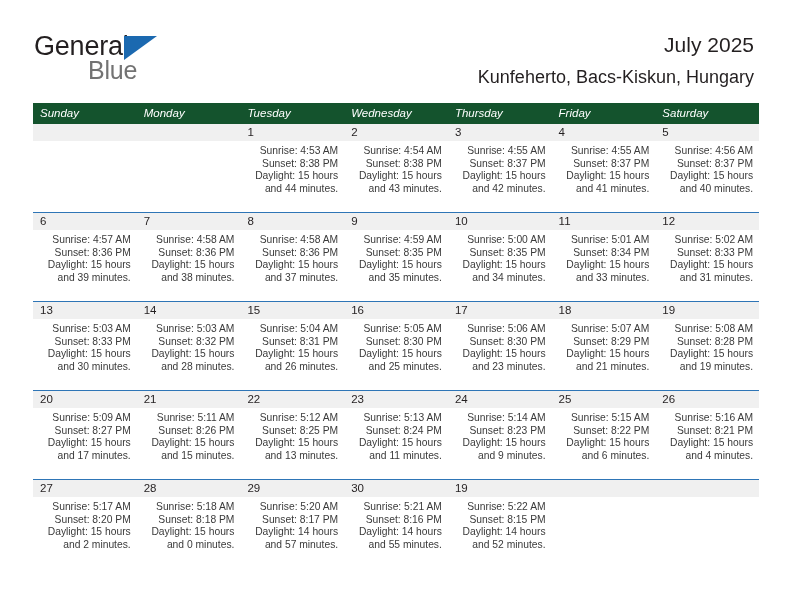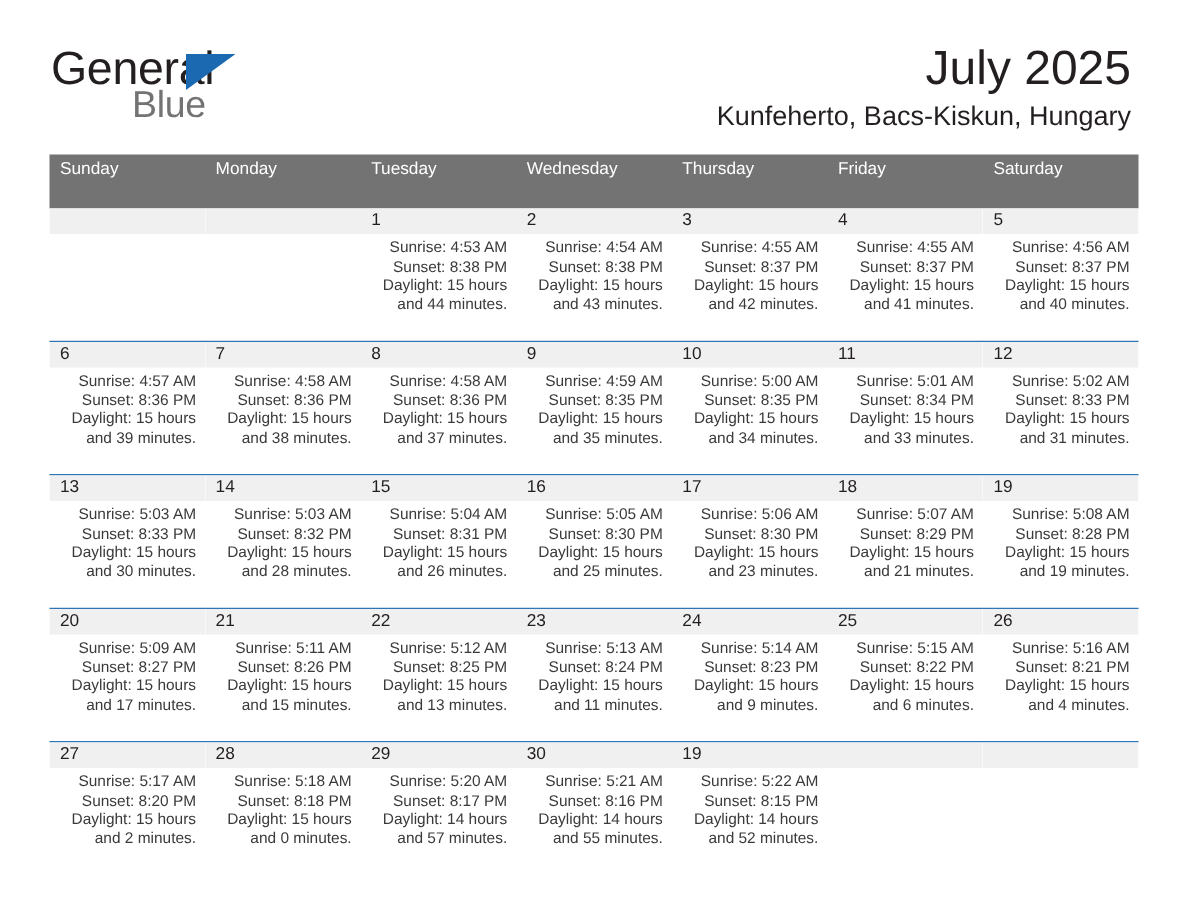--- a/index.html
+++ b/index.html
@@ -35,21 +35,21 @@
     position: absolute;
     left: 34px;
     top: 32px;
     width: 240px;
     height: 56px;
   }
   .brand-general {
     position: absolute;
     left: 0;
     top: 0;
-    font-size: 31px;
+    font-size: 27px;
     letter-spacing: -0.2px;
     color: #231f20;
     line-height: 28px;
   }
   .brand-blue {
     position: absolute;
     left: 54px;
     top: 24px;
     font-size: 25px;
     letter-spacing: -0.2px;
@@ -66,21 +66,21 @@
     border-bottom: 24px solid transparent;
   }
 
   .title-block {
     position: absolute;
     right: 38px;
     top: 28px;
     text-align: right;
   }
   .cal-title {
-    font-size: 32px;
+    font-size: 21px;
     font-weight: normal;
     color: #231f20;
     line-height: 34px;
     white-space: nowrap;
   }
   .cal-subtitle {
     margin-top: 6px;
     font-size: 18px;
     font-weight: normal;
     color: #231f20;
@@ -91,22 +91,23 @@
   
   .calendar {
     position: absolute;
     left: 33px;
     top: 103px;
     width: 726px;
   }
 
   .dow-row {
     display: flex;
-    background: #737373;
-    height: 36px;
+    background: #14532d;
+    height: 21px;
+    font-style: italic;
   }
   .dow-cell {
     flex: 1 1 0;
     color: #ffffff;
     font-size: 11.5px;
     line-height: 21px;
     padding-left: 7px;
     box-sizing: border-box;
     white-space: nowrap;
     overflow: hidden;

